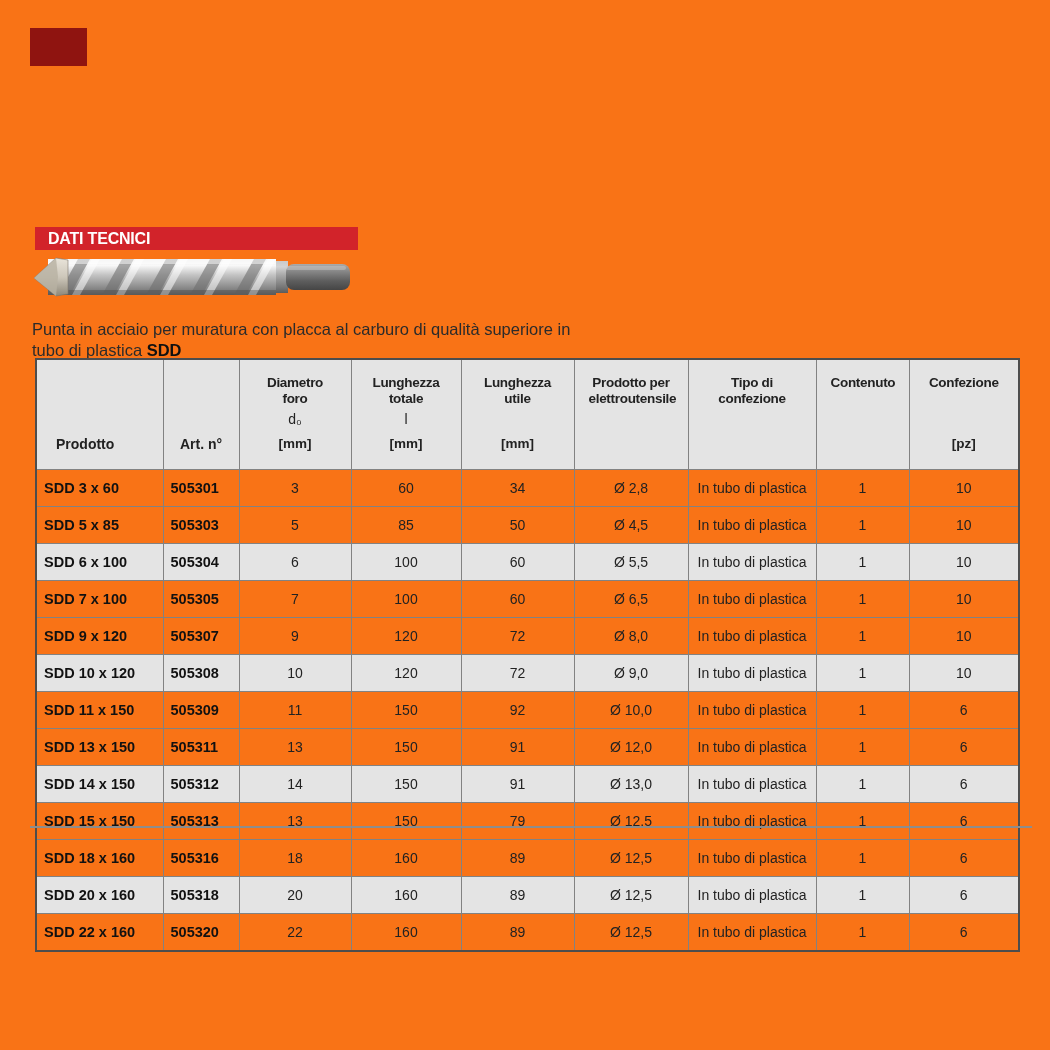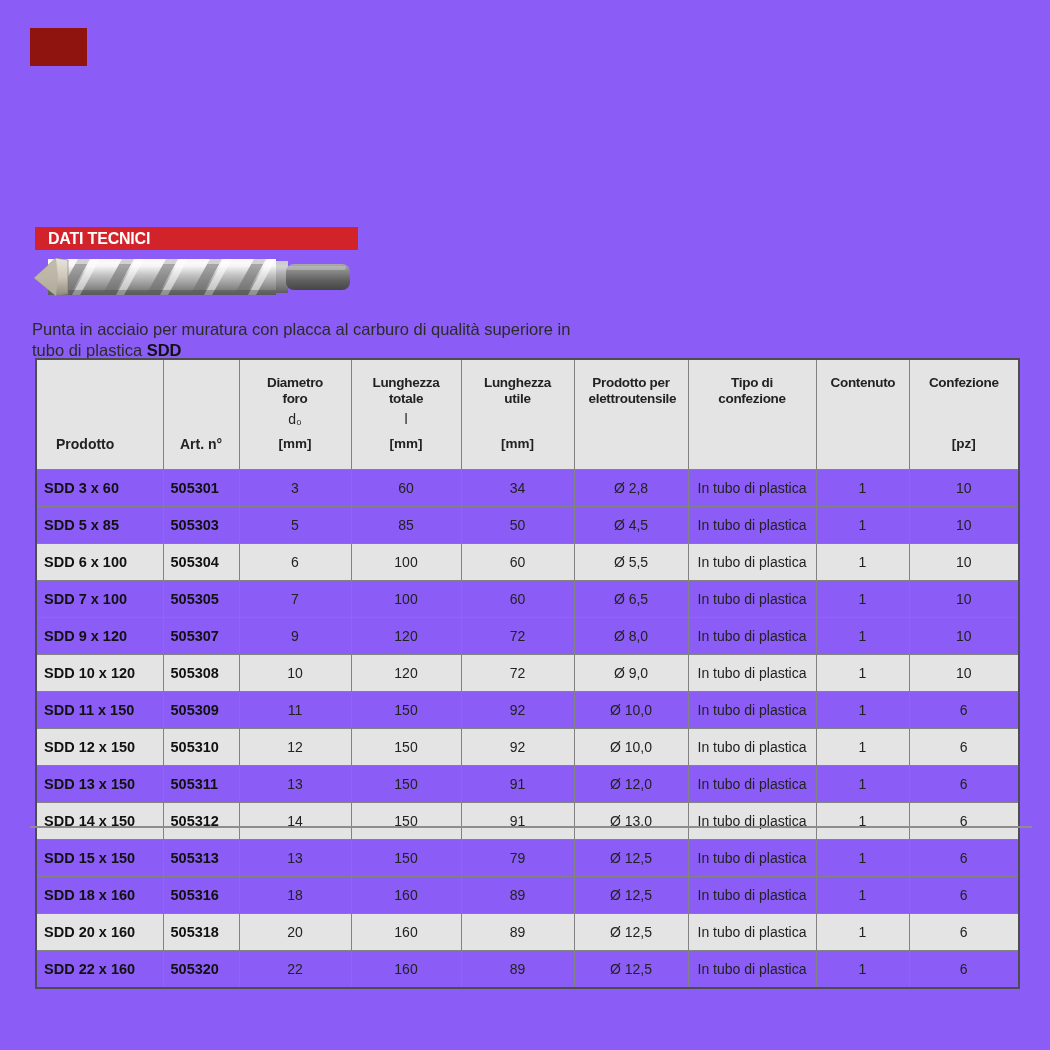--- a/index.html
+++ b/index.html
@@ -1,17 +1,17 @@
 <!DOCTYPE html>
 <html><head>
 <meta charset="utf-8">
 <style>
   html,body{margin:0;padding:0;background:#fff;}
   .page{
-    position:relative;width:1050px;height:1050px;background:#8b5cf6;overflow:hidden;
+    position:relative;width:1050px;height:1050px;background:#f97316;overflow:hidden;
     font-family:"Liberation Sans", sans-serif;color:#1a1a1a;
   }
   
   .corner-tab{position:absolute;left:30px;top:28px;width:57px;height:38px;background:#8f1410;}
   
   .banner{
     position:absolute;left:35px;top:227px;width:323px;height:23px;background:#d2232a;
     display:flex;align-items:center;
   }
   .banner span{
@@ -260,31 +260,20 @@
             <td>SDD 11 x 150</td>
             <td>505309</td>
             <td>11</td>
             <td>150</td>
             <td>92</td>
             <td>Ø 10,0</td>
             <td>In tubo di plastica</td>
             <td>1</td>
             <td>6</td>
           </tr>
-          <tr class="alt">
-            <td>SDD 12 x 150</td>
-            <td>505310</td>
-            <td>12</td>
-            <td>150</td>
-            <td>92</td>
-            <td>Ø 10,0</td>
-            <td>In tubo di plastica</td>
-            <td>1</td>
-            <td>6</td>
-          </tr>
           <tr>
             <td>SDD 13 x 150</td>
             <td>505311</td>
             <td>13</td>
             <td>150</td>
             <td>91</td>
             <td>Ø 12,0</td>
             <td>In tubo di plastica</td>
             <td>1</td>
             <td>6</td>

